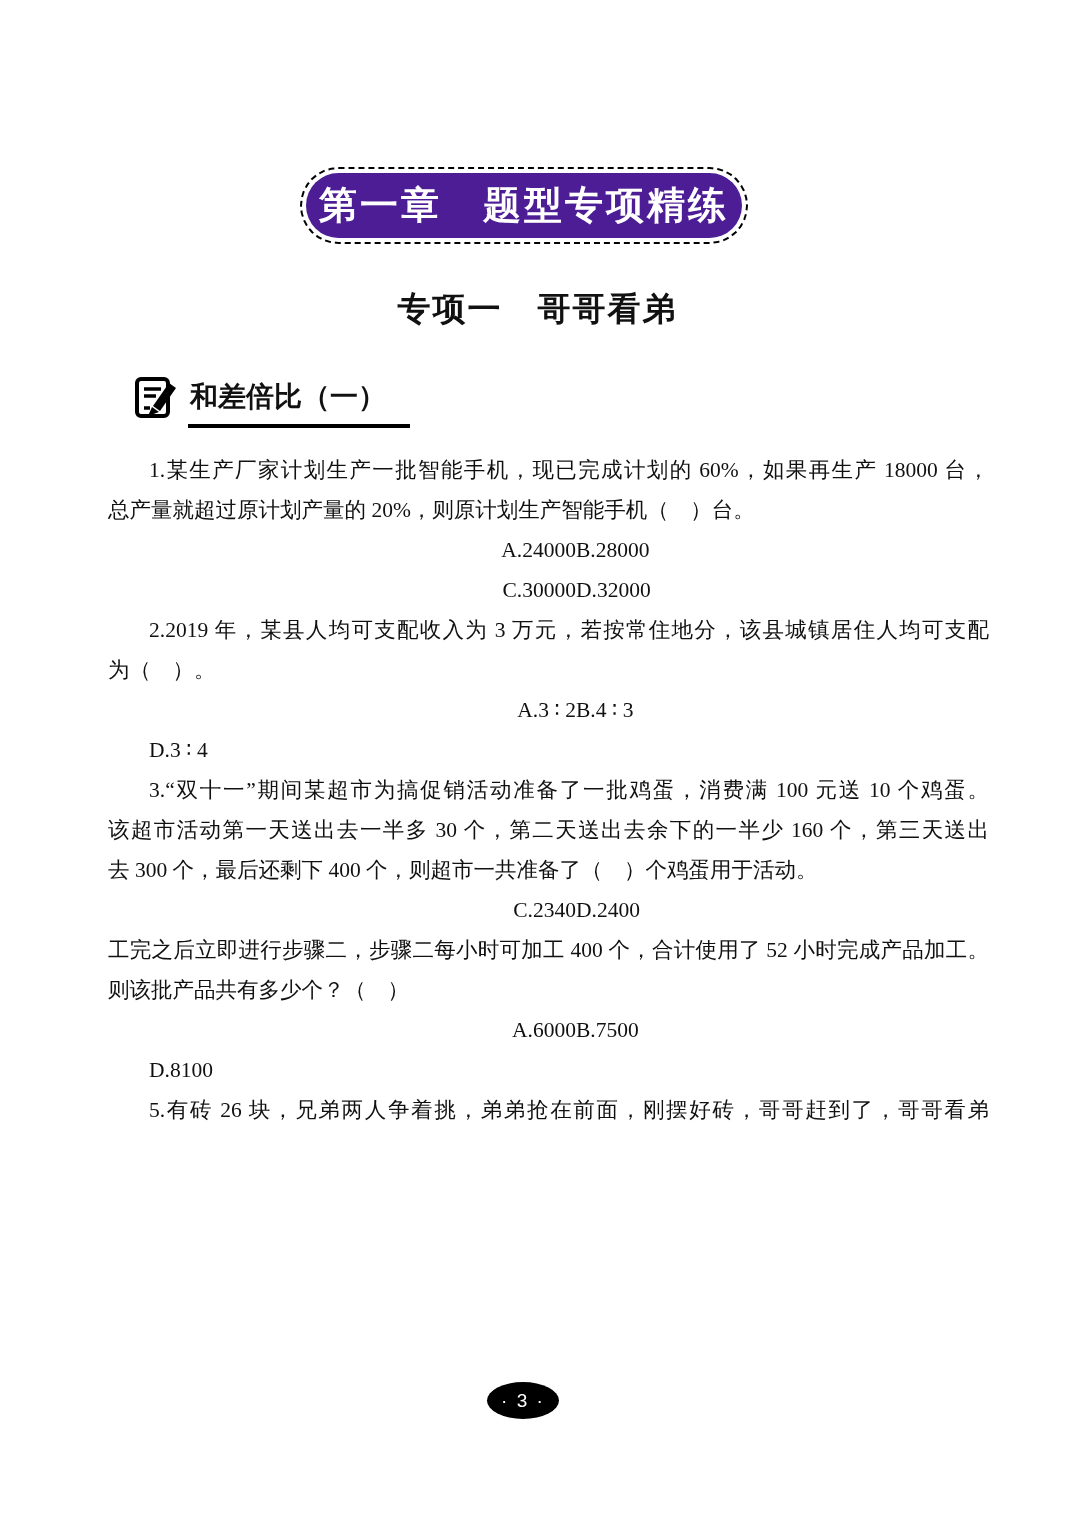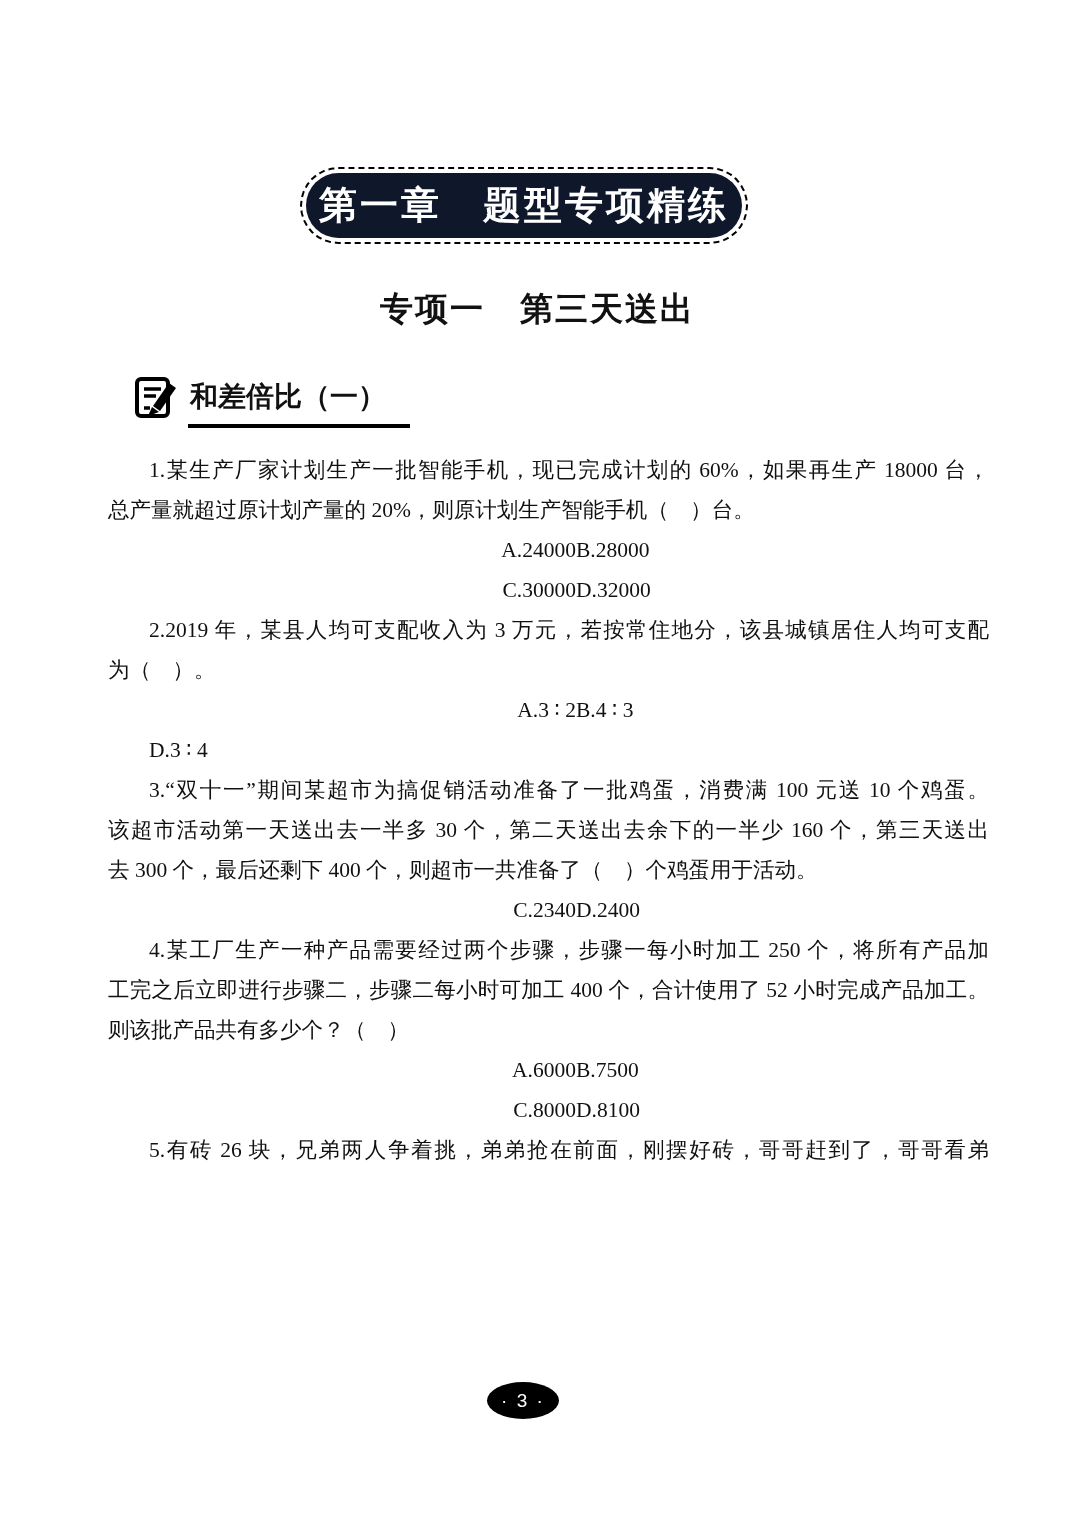--- a/index.html
+++ b/index.html
@@ -13,21 +13,21 @@
   }
   .page{position:absolute;inset:0;}
 
   
   .banner-wrap{
     position:absolute;left:300px;top:167px;width:448px;height:77px;
     border:2px dashed #000;border-radius:42px;
     box-sizing:border-box;padding:4px;
   }
   .banner-pill{
-    width:100%;height:100%;background:#0f172a;border-radius:34px;
+    width:100%;height:100%;background:#4c1d95;border-radius:34px;
     display:flex;align-items:center;justify-content:center;
   }
   .banner-pill span{
     color:#fff;
     font-family:"Liberation Sans","DejaVu Sans",sans-serif;
     font-weight:900;font-size:38px;letter-spacing:3px;
     white-space:nowrap;
   }
 
   
@@ -83,21 +83,21 @@
 <body>
 
 <div class="page">
 
   <div class="banner-wrap">
     <div class="banner-pill">
       <span>第一章　题型专项精练</span>
     </div>
   </div>
 
-  <div class="section-title">专项一　第三天送出</div>
+  <div class="section-title">专项一　哥哥看弟</div>
 
   <div class="subsection">
     <span class="icon">
       <svg viewBox="0 0 48 48" width="48" height="48">
         <rect x="4" y="5" width="31" height="37" rx="4" fill="none" stroke="#000" stroke-width="4"></rect>
         <line x1="11" y1="15" x2="28" y2="15" stroke="#000" stroke-width="3.5"></line>
         <line x1="11" y1="22" x2="23" y2="22" stroke="#000" stroke-width="3.5"></line>
         <line x1="11" y1="34" x2="17" y2="34" stroke="#000" stroke-width="3.5"></line>
         <path d="M20 32 L36 9 L43 14 L27 37 Z" fill="#000"></path>
         <path d="M19 33 L26 38 L15 42 Z" fill="#000"></path>
@@ -130,29 +130,27 @@
     </div>
 
     <div class="bl j ind">3.“双十一”期间某超市为搞促销活动准备了一批鸡蛋，消费满 100 元送 10 个鸡蛋。</div>
     <div class="bl j">该超市活动第一天送出去一半多 30 个，第二天送出去余下的一半少 160 个，第三天送出</div>
     <div class="bl">去 300 个，最后还剩下 400 个，则超市一共准备了（　）个鸡蛋用于活动。</div>
     <div class="opt-row">
       <span class="opt-col1">C.2340</span>
       <span>D.2400</span>
     </div>
 
-    <div class="bl j ind">4.某工厂生产一种产品需要经过两个步骤，步骤一每小时加工 250 个，将所有产品加</div>
     <div class="bl j">工完之后立即进行步骤二，步骤二每小时可加工 400 个，合计使用了 52 小时完成产品加工。</div>
     <div class="bl">则该批产品共有多少个？（　）</div>
     <div class="opt-row">
       <span class="opt-col1">A.6000</span>
       <span>B.7500</span>
     </div>
     <div class="opt-row">
-      <span class="opt-col1">C.8000</span>
       <span>D.8100</span>
     </div>
 
     <div class="bl j ind">5.有砖 26 块，兄弟两人争着挑，弟弟抢在前面，刚摆好砖，哥哥赶到了，哥哥看弟</div>
 
   </div>
 
   <div class="page-num">
     <span>· 3 ·</span>
   </div>

